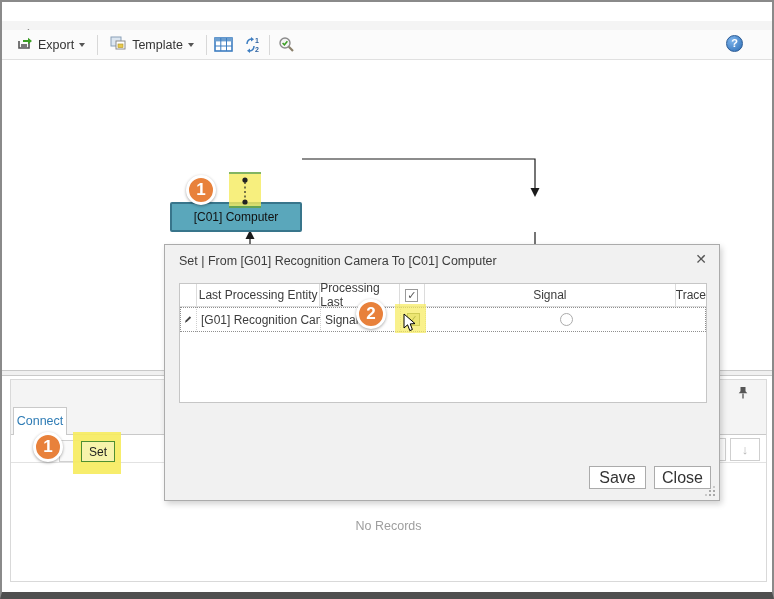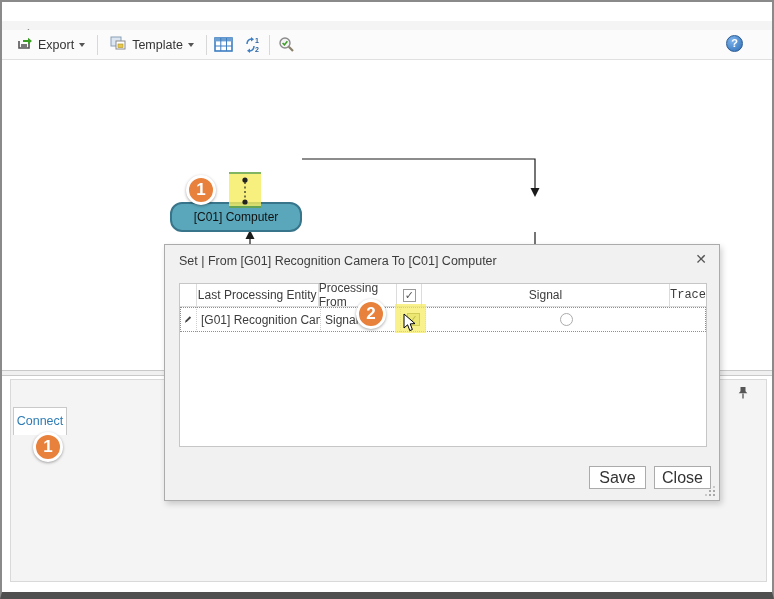--- a/index.html
+++ b/index.html
@@ -18,21 +18,21 @@
            border-top:4px solid #555; display:inline-block; }
   .tsep { width:1px; height:20px; background:#d8d8d8; margin:0 3px; }
   .tico { display:flex; align-items:center; justify-content:center; width:28px; height:26px; }
   .help { position:absolute; right:29px; top:5px; width:17px; height:17px; border-radius:50%;
           background:radial-gradient(circle at 35% 30%, #7db4ec, #2d6db5); border:1px solid #2a5a94;
           color:#fff; font-size:11px; font-weight:bold; text-align:center; line-height:15px; }
 
   
   .canvas { position:absolute; left:0; top:58px; right:0; height:310px; background:#fff; }
   .lines { position:absolute; left:0; top:0; z-index:1; pointer-events:none; }
-  .node { position:absolute; z-index:2; border-radius:12px; border:2px solid; font-size:12px;
+  .node { position:absolute; z-index:2; border-radius:2px; border:2px solid; font-size:12px;
           color:#111; display:flex; align-items:center; justify-content:center; text-align:center; }
   .node-teal   { left:168px; top:142px; width:132px; height:30px; background:var(--node_teal);   border-color:var(--node_teal_border); }
   .node-yellow { left:166px; top:197px; width:136px; height:31px; background:var(--node_yellow); border-color:var(--node_yellow_border); }
   .node-green  { left:459px; top:194px; width:148px; height:36px; background:var(--node_green);  border-color:var(--node_green_border); }
   .hl-rect { position:absolute; left:227px; top:170px; width:32px; height:36px; z-index:3;
              background:var(--highlight_yellow); opacity:.8; border-top:2px solid #64a33c; border-bottom:2px solid #64a33c; }
   .dotlink { position:absolute; left:0; top:0; z-index:4; pointer-events:none; }
 
   .badge { position:absolute; width:30px; height:30px; border-radius:50%; background:var(--accent_orange);
            border:3px solid #fff; box-shadow:0 1px 3px rgba(0,0,0,.35); color:#fff; font-weight:bold;
@@ -58,30 +58,30 @@
   .arrowbtn { position:absolute; left:719px; top:3px; width:30px; height:23px; background:#fff;
               border:1px solid #cfcfcf; color:#b5b5b5; font-size:13px; text-align:center; line-height:21px; }
   .arrowbtn.sliver { left:689px; width:26px; }
   .norec { position:absolute; left:0; right:0; top:84px; text-align:center; color:#9e9e9e; font-size:12.5px; }
 
   
   .dialog { position:absolute; left:162px; top:242px; width:556px; height:257px; background:#f1f1f1;
             border:1px solid #ababab; box-shadow:2px 3px 6px rgba(0,0,0,.18); z-index:10;padding-left:17px; }
   .dlg-title { position:absolute; left:14px; top:9px; font-size:12.5px; color:#3c3c3c; }
   .dlg-close { position:absolute; right:12px; top:6px; font-size:14px; color:#555; cursor:default; }
-  .dtable { position:absolute; left:14px; top:38px; width:528px; height:164px; background:#fff;
+  .dtable { position:absolute; left:14px; top:38px; width:528px; height:120px; background:#fff;
             border:1px solid #c6c6c6; font-size:12px; color:#3c3c3c; }
   .trow { display:flex; align-items:stretch; }
   .thead { height:23px; border-bottom:1px solid #dcdcdc; }
   .thead .cell { display:flex; align-items:center; justify-content:center; border-right:1px solid #dcdcdc; }
   .tdata { height:25px; position:relative; outline:1px dotted #8f8f8f; outline-offset:-1px; }
   .tdata .cell { display:flex; align-items:center; border-right:1px dotted #cfcfcf; padding:0 4px;
                  white-space:nowrap; overflow:hidden; }
   .c0{width:17px;} .c1{width:124px;} .c2{width:80px;} .c3{width:25px; justify-content:center;}
-  .c4{width:252px;} .c5{flex:1; justify-content:center; border-right:none !important;font-family:Liberation Mono, monospace;}
+  .c4{width:252px;} .c5{flex:1; justify-content:center; border-right:none !important;}
   .cb { width:13px; height:13px; border:1px solid #9a9a9a; background:#fff; font-size:11px; color:#555;
         display:flex; align-items:center; justify-content:center; line-height:1; }
   .radio { width:13px; height:13px; border:1px solid #ababab; border-radius:50%; background:#fff; }
   .dbtn { position:absolute; top:221px; width:57px; height:23px; background:#fff; border:1px solid #ababab;
           font-size:16px; color:#333; font-family:"Liberation Sans",sans-serif; }
   .dbtn.save { left:424px; } .dbtn.close { left:489px; }
   .grip { position:absolute; right:4px; bottom:4px; width:10px; height:10px; }
   .grip::after { content:""; position:absolute; right:0; bottom:0; width:2px; height:2px; background:#a9a9a9;
                  box-shadow:-4px 0 #a9a9a9, 0 -4px #a9a9a9, -8px 0 #c9c9c9, 0 -8px #c9c9c9, -4px -4px #a9a9a9; }
 
@@ -181,30 +181,41 @@
   <div class="splitter"></div>
 
   <div class="panel">
     <div class="pin">
       <svg width="12" height="14" viewBox="0 0 12 14">
           <path d="M3.5 1 h5 v4.2 l1.8 2 h-8.6 l1.8 -2 z" fill="#555"></path>
           <line x1="6" y1="7.4" x2="6" y2="12.5" stroke="#555" stroke-width="1.3"></line>
         </svg>
     </div>
     <div class="tab">Connect</div>
+    <div class="pcontent">
+      <div class="toolline"></div>
+      <div class="minibtn"></div>
+      <div class="sethl"></div>
+      <button class="setbtn" style="left:70px;top:6px;">Set</button>
+      <div class="arrowbtn sliver"></div>
+      <div class="arrowbtn">
+        <span>↓</span>
+      </div>
+      <div class="norec">No Records</div>
+    </div>
   </div>
 
   <div class="dialog">
     <div class="dlg-title">Set | From [G01] Recognition Camera To [C01] Computer</div>
     <div class="dlg-close">✕</div>
     <div class="dtable">
       <div class="trow thead">
         <div class="cell c0"></div>
         <div class="cell c1">Last Processing Entity</div>
-        <div class="cell c2">Processing From</div>
+        <div class="cell c2">Processing Last</div>
         <div class="cell c3">
           <span class="cb">✓</span>
         </div>
         <div class="cell c4" style="justify-content:center;">Signal</div>
         <div class="cell c5">Trace</div>
       </div>
       <div class="trow tdata">
         <div class="cell c0">
           <svg width="11" height="11" viewBox="0 0 11 11">
               <path d="M1 10 L2.6 6.6 L8 1.2 L9.8 3 L4.4 8.4 Z" fill="#444"></path>

